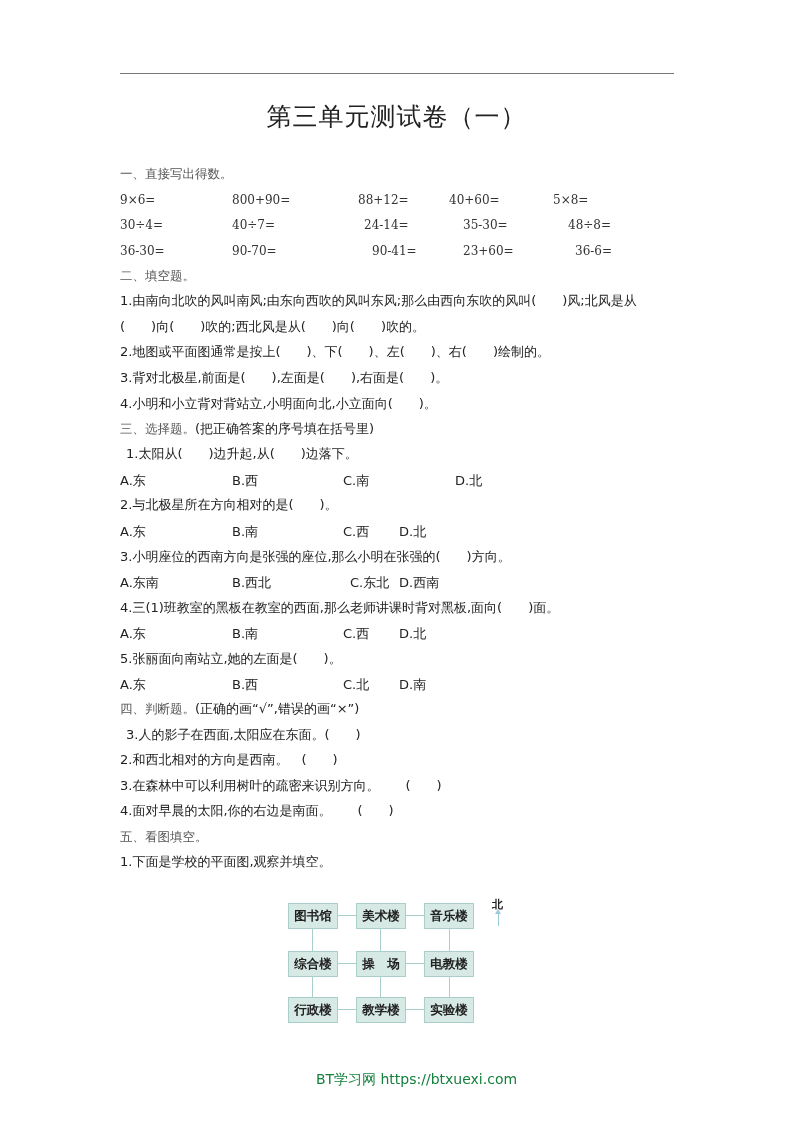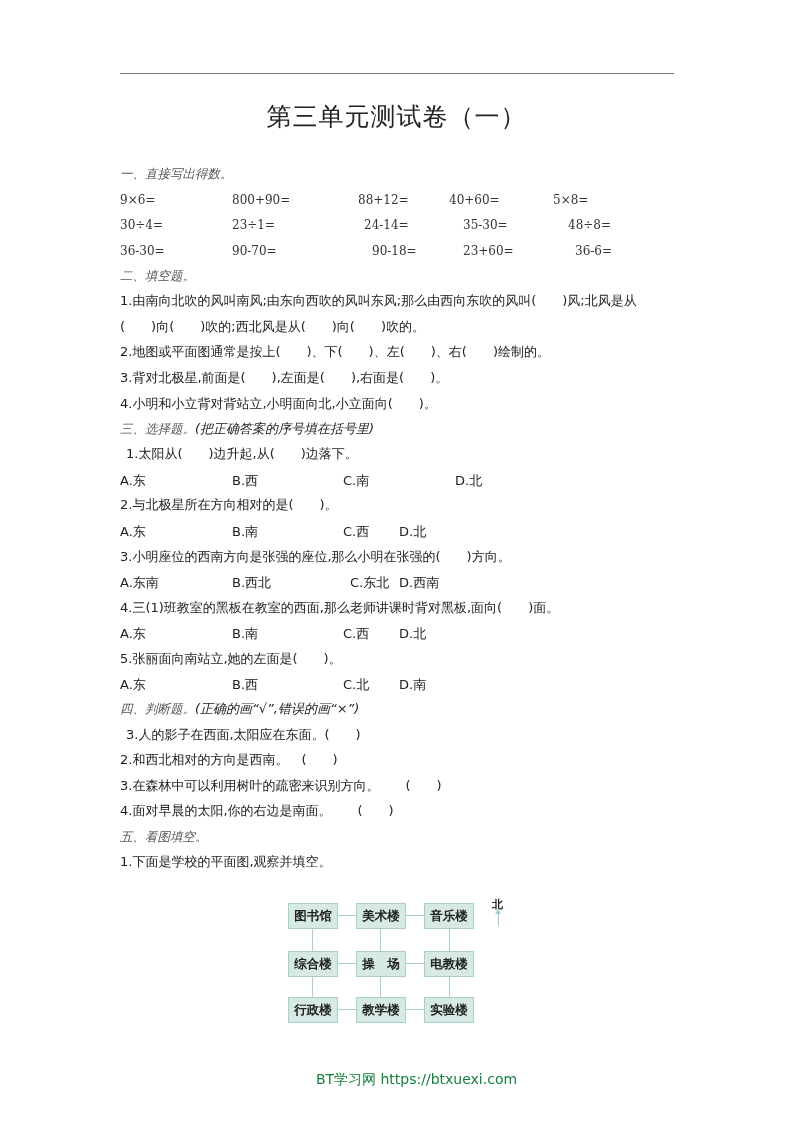--- a/index.html
+++ b/index.html
@@ -2,21 +2,21 @@
 <html><head>
 <meta charset="utf-8">
 <style>
   html, body { margin: 0; padding: 0; background: #ffffff; }
   body { width: 793px; height: 1122px; position: relative; overflow: hidden;
          font-family: "DejaVu Sans", "Liberation Sans", sans-serif; color: #222; }
   .rule { position: absolute; left: 120px; top: 73px; width: 554px; height: 1px; background: #777; }
   .title { position: absolute; left: 0; width: 793px; top: 100px; text-align: center;
            font-family: "DejaVu Serif", "Liberation Serif", serif; font-size: 25px; color: #222; letter-spacing: 1px; }
   .line { position: absolute; left: 120px; font-size: 13px; line-height: 16px; white-space: nowrap; }
-  .sec { color: #555; font-family: "DejaVu Serif", "Liberation Serif", serif; font-size: 12.5px; font-style: italic; }
+  .sec { color: #555; font-family: "DejaVu Serif", "Liberation Serif", serif; font-size: 12.5px; }
   .sec .note { font-family: "DejaVu Sans", sans-serif; color: #222; font-size: 13px; }
   .calc { position: absolute; font-family: "DejaVu Serif", "Liberation Serif", serif; font-size: 12px; color: #333; white-space: nowrap; }
   .opt { position: absolute; font-size: 13px; white-space: nowrap; text-align: right; }
   .box { position: absolute; width: 48px; height: 24px; background: #d6e9e4; border: 1px solid #a8cfc9;
          font-family: "DejaVu Serif", "Liberation Serif", serif; font-weight: bold; font-size: 12.5px;
          color: #222; text-align: center; line-height: 24px; box-sizing: border-box; width: 50px; height: 26px; }
   .hl { position: absolute; height: 1px; background: #a8cfc9; }
   .vl { position: absolute; width: 1px; background: #a8cfc9; }
   .north { position: absolute; left: 492px; top: 897px; font-family: "DejaVu Serif", serif; font-weight: bold; font-size: 11px; color: #222; }
   .arrow { position: absolute; left: 498px; top: 912px; width: 1px; height: 14px; background: #9cc9dc; }
@@ -32,28 +32,28 @@
 
 <div class="line sec" style="top:166px">一、直接写出得数。</div>
 
 <div class="calc" style="left:120px;top:193px">9×6=</div>
 <div class="calc" style="left:232px;top:193px">800+90=</div>
 <div class="calc" style="left:358px;top:193px">88+12=</div>
 <div class="calc" style="left:449px;top:193px">40+60=</div>
 <div class="calc" style="left:553px;top:193px">5×8=</div>
 
 <div class="calc" style="left:120px;top:218px">30÷4=</div>
-<div class="calc" style="left:232px;top:218px">23÷1=</div>
+<div class="calc" style="left:232px;top:218px">40÷7=</div>
 <div class="calc" style="left:364px;top:218px">24-14=</div>
 <div class="calc" style="left:463px;top:218px">35-30=</div>
 <div class="calc" style="left:568px;top:218px">48÷8=</div>
 
 <div class="calc" style="left:120px;top:244px">36-30=</div>
 <div class="calc" style="left:232px;top:244px">90-70=</div>
-<div class="calc" style="left:372px;top:244px">90-18=</div>
+<div class="calc" style="left:372px;top:244px">90-41=</div>
 <div class="calc" style="left:463px;top:244px">23+60=</div>
 <div class="calc" style="left:575px;top:244px">36-6=</div>
 
 <div class="line sec" style="top:268px">二、填空题。</div>
 <div class="line" style="top:293px">1.由南向北吹的风叫南风;由东向西吹的风叫东风;那么由西向东吹的风叫(　　)风;北风是从</div>
 <div class="line" style="top:319px">(　　)向(　　)吹的;西北风是从(　　)向(　　)吹的。</div>
 <div class="line" style="top:344px">2.地图或平面图通常是按上(　　)、下(　　)、左(　　)、右(　　)绘制的。</div>
 <div class="line" style="top:370px">3.背对北极星,前面是(　　),左面是(　　),右面是(　　)。</div>
 <div class="line" style="top:396px">4.小明和小立背对背站立,小明面向北,小立面向(　　)。</div>
 

